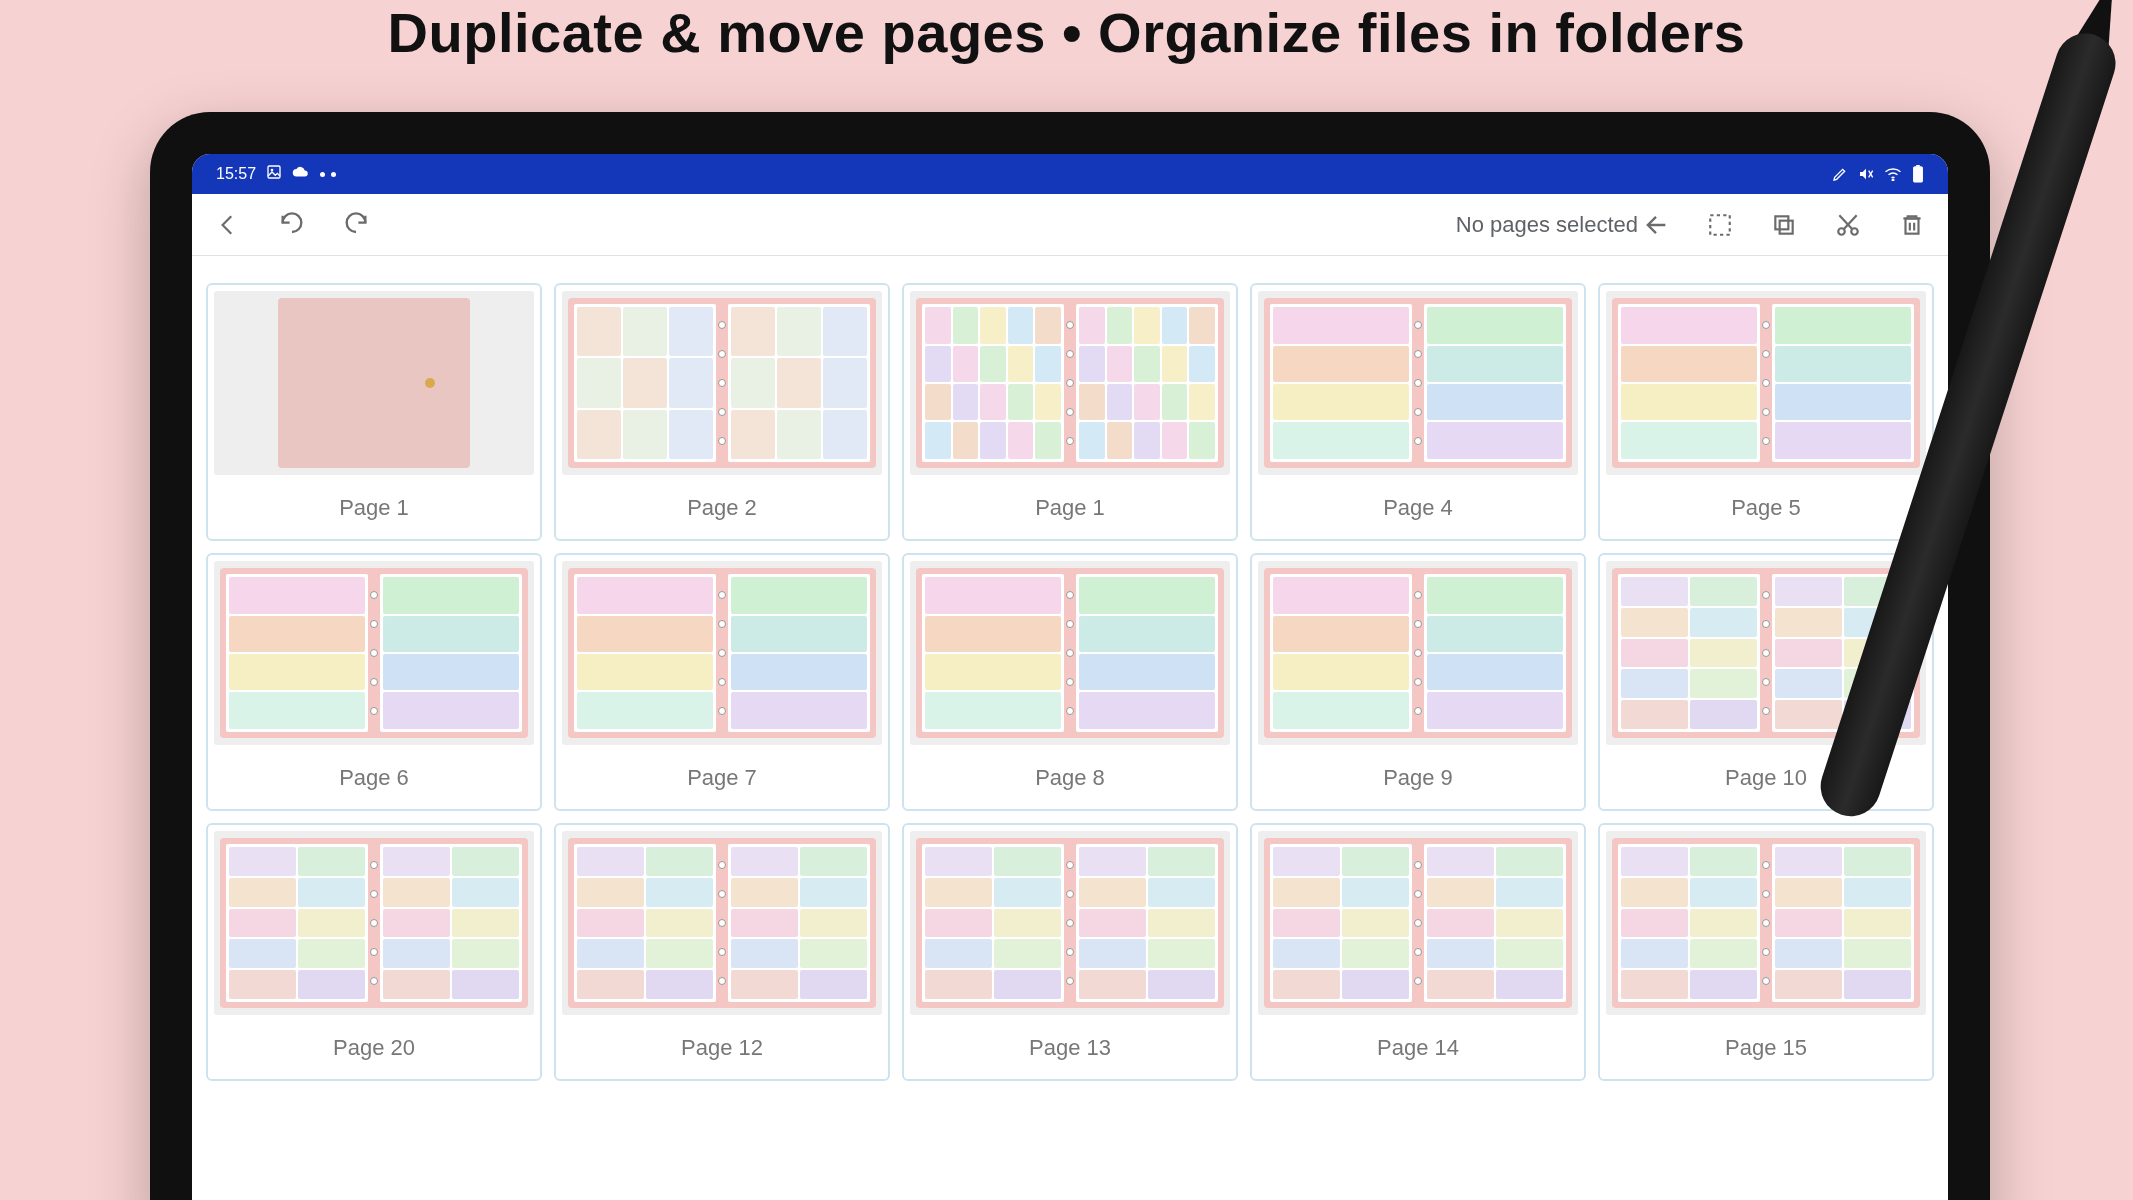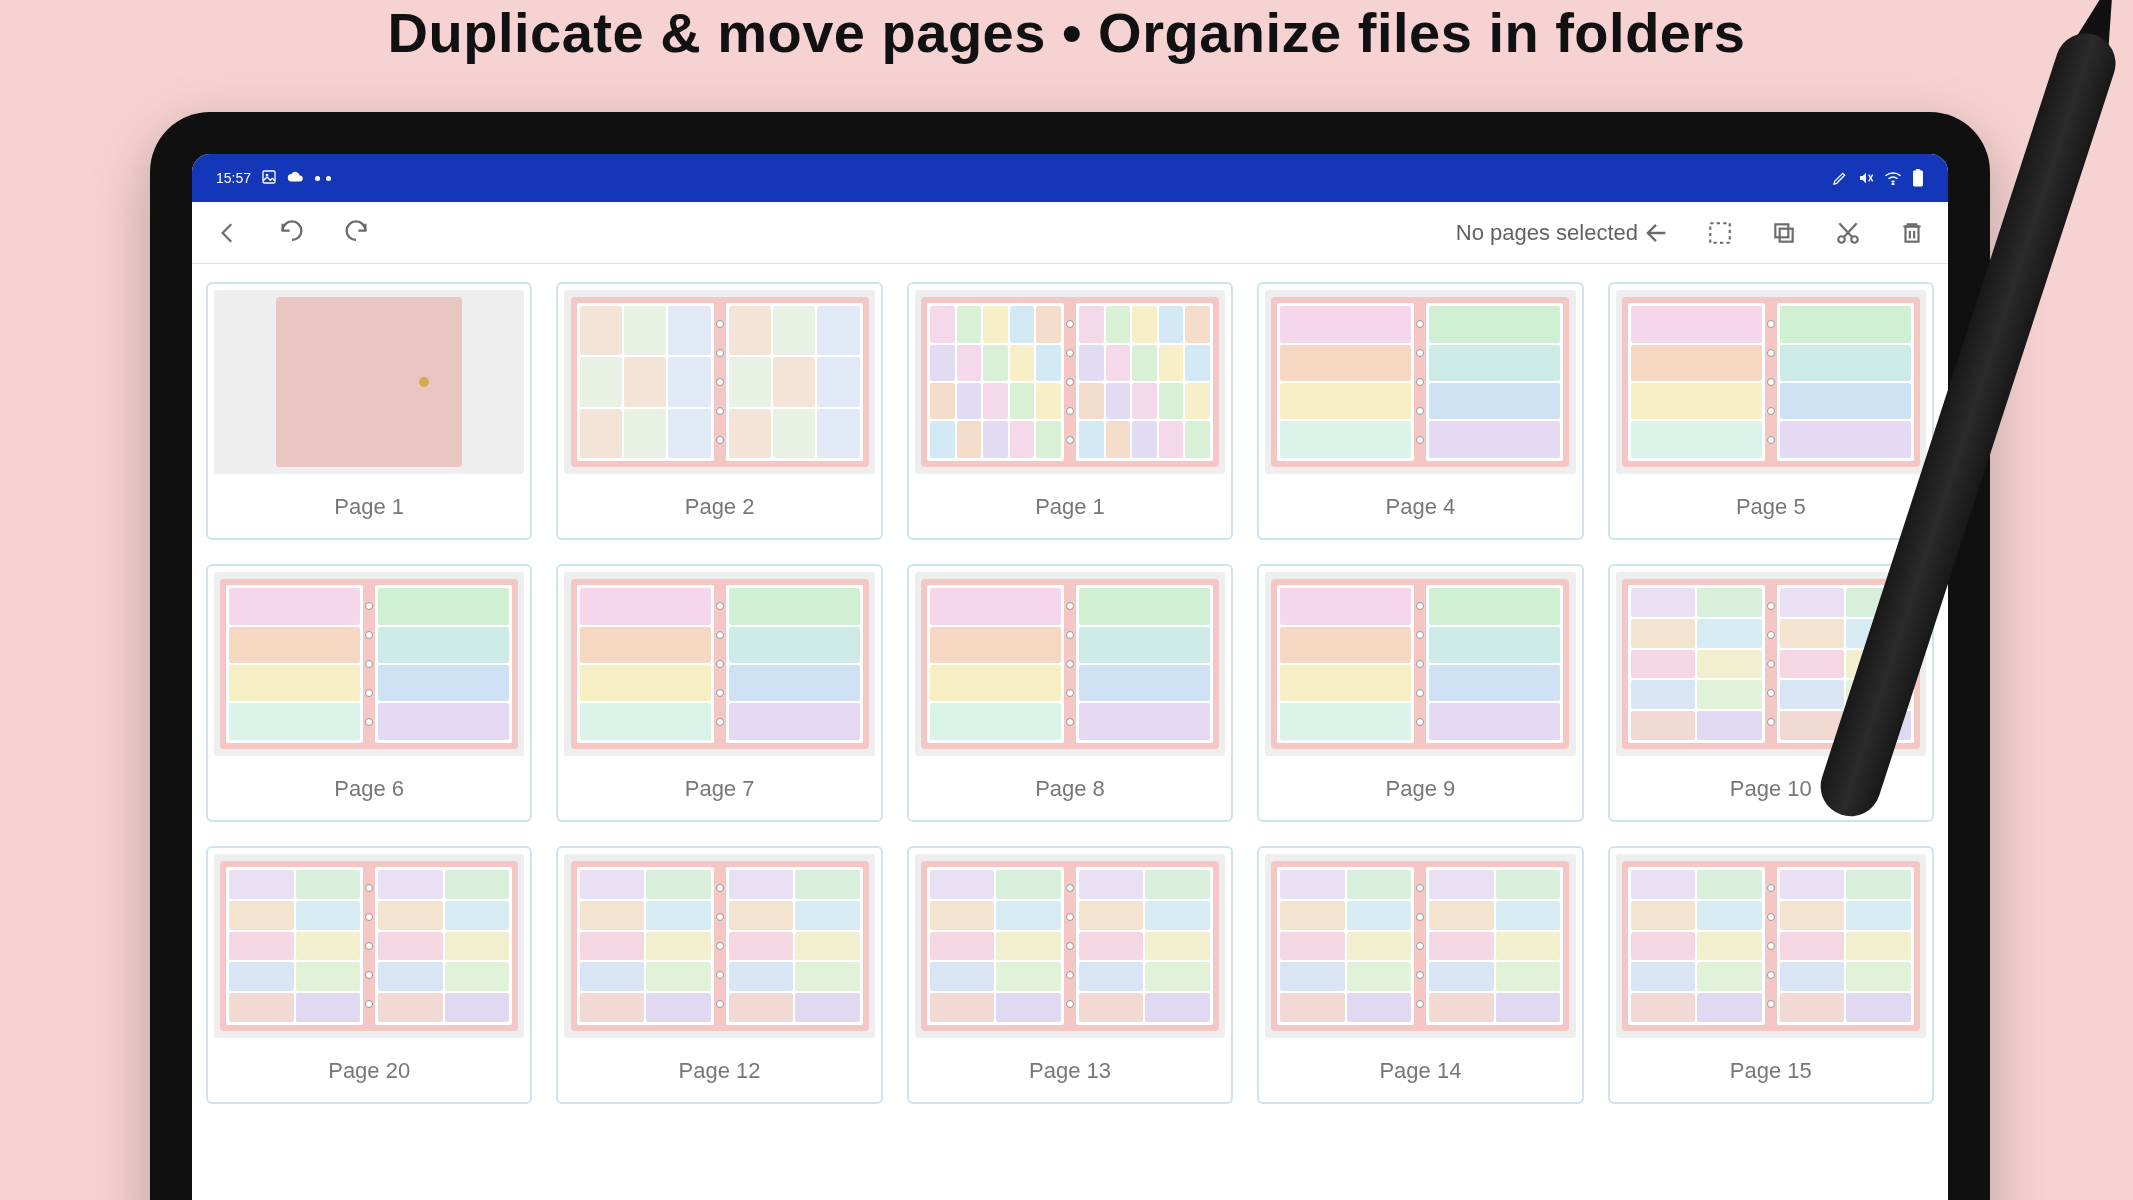--- a/index.html
+++ b/index.html
@@ -34,28 +34,28 @@
     width: 100%;
     height: 100%;
     background: #fff;
     border-radius: 18px;
     overflow: hidden;
     display: flex;
     flex-direction: column;
   }
   
   .statusbar {
-    height: 48px;
+    height: 40px;
     background: #1337b8;
     color: #fff;
     display: flex;
     align-items: center;
     justify-content: space-between;
     padding: 0 24px;
-    font-size: 14px;
+    font-size: 16px;
     font-weight: 500;
   }
   .status-left, .status-right { display: flex; align-items: center; gap: 10px; }
   .status-dots { display:flex; gap:6px; }
   .status-dots span { width:5px; height:5px; background:#fff; border-radius:50%; }
   .status-right svg { display:block; }
   
   .toolbar {
     height: 62px;
     background: #ffffff;
@@ -71,21 +71,22 @@
   
   .grid-scroll {
     flex: 1;
     overflow: auto;
     padding: 18px 14px 0 14px;
     background: #fff;
   }
   .page-grid {
     display: grid;
     grid-template-columns: repeat(5, 1fr);
-    gap: 24px;
+    gap: 12px;
+    margin-top: 9px;
   }
   .tile {
     border: 2px solid #cfe3ef;
     border-radius: 6px;
     padding: 6px;
     display: flex;
     flex-direction: column;
     align-items: center;
     cursor: pointer;
     background:#fff;

